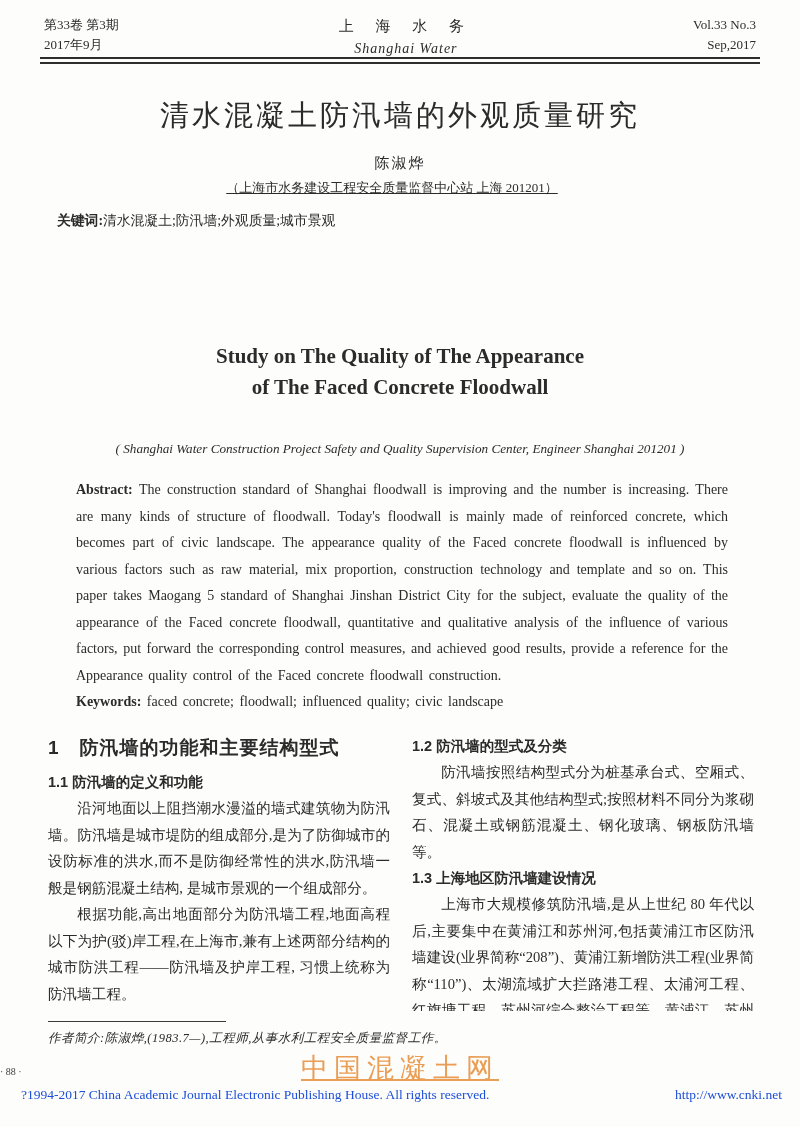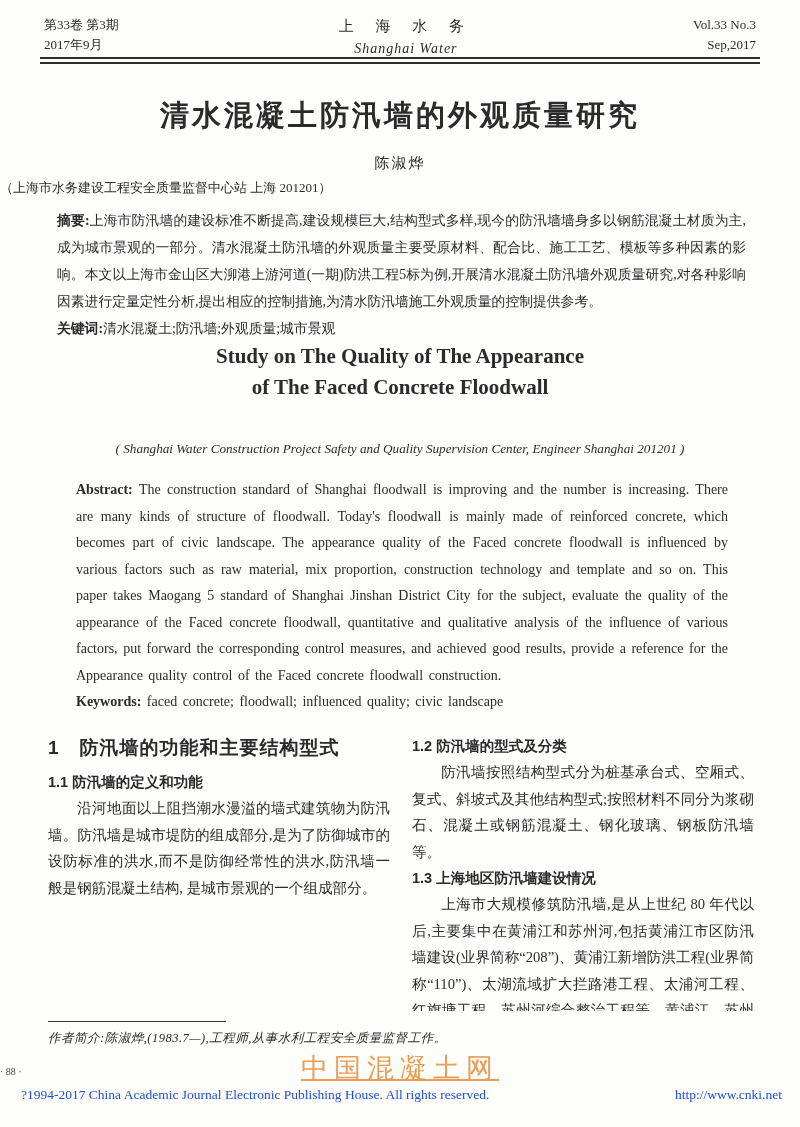--- a/index.html
+++ b/index.html
@@ -29,30 +29,30 @@
   .header-rule {
     position:absolute; top:57px; left:40px; right:40px;
     height:7px;
     border-top:2.5px solid #2e2e2e;
     border-bottom:2px solid #2e2e2e;
   }
 
   
   .title-zh {
     position:absolute; top:96px; left:0; right:0;
-    text-align:center; font-size:29px; font-weight:bold;
+    text-align:center; font-size:29px; font-weight:normal;
     letter-spacing:3px;
   }
   .author-zh {
     position:absolute; top:154px; left:0; right:0;
     text-align:center; font-size:15px; letter-spacing:2px;
   }
   .affil-zh {
     position:absolute; top:179px; left:0; right:16px;
-    font-size:13px;
+    text-align:center; font-size:13px;text-decoration:underline;
   }
 
   
   .abstract-zh {
     position:absolute; top:207px; left:57px; right:54px;
     font-size:13.8px; line-height:27px; text-align:justify;
   }
   .abstract-zh .lbl { font-weight:bold; }
 
   
@@ -145,40 +145,40 @@
       <div>Sep,2017</div>
     </div>
   </div>
   <div class="header-rule"></div>
 
   <h1 class="title-zh">清水混凝土防汛墙的外观质量研究</h1>
   <div class="author-zh">陈淑烨</div>
   <div class="affil-zh">（上海市水务建设工程安全质量监督中心站 上海 201201）</div>
 
   <div class="abstract-zh">
-    <div><span class="lbl">摘要:</span><span>上海市防汛墙的建设标准不断提高,建设规模巨大,结构型式多样,现今的防汛墙墙身多以钢筋混凝土材质为主,成为城市景观的一部分。清水混凝土防汛墙的外观质量主要受原材料、配合比、施工工艺、模板等多种因素的影响。本文以上海市金山区大泖港上游河道(一期)防洪工程5标为例,开展清水混凝土防汛墙外观质量研究,对各种影响因素进行定量定性分析,提出相应的控制措施,为清水防汛墙施工外观质量的控制提供参考。</span></div>
     <div><span class="lbl">关键词:</span><span>清水混凝土;防汛墙;外观质量;城市景观</span></div>
   </div>
 
   <div class="title-en">
     <div>Study on The Quality of The Appearance</div>
     <div>of The Faced Concrete Floodwall</div>
   </div>
   <div class="affil-en">( Shanghai Water Construction Project Safety and Quality Supervision Center, Engineer Shanghai  201201 )</div>
 
   <div class="abstract-en">
     <div><span class="lbl">Abstract:</span> <span>The construction standard of Shanghai floodwall is improving and the number is increasing. There are many kinds of structure of floodwall. Today's floodwall is mainly made of reinforced concrete, which becomes part of civic landscape. The appearance quality of the Faced concrete floodwall is influenced by various factors such as raw material, mix proportion, construction technology and template and so on. This paper takes Maogang 5 standard of Shanghai Jinshan District City for the subject, evaluate the quality of the appearance of the Faced concrete floodwall, quantitative and qualitative analysis of the influence of various factors, put forward the corresponding control measures, and achieved good results, provide a reference for the Appearance quality control of the Faced concrete floodwall construction.</span></div>
     <div><span class="lbl">Keywords:</span> <span>faced concrete; floodwall; influenced quality; civic landscape</span></div>
   </div>
 
   <div class="body-columns">
     <div class="col">
       <div class="sec-h1">1　防汛墙的功能和主要结构型式</div>
       <div class="sec-h2">1.1 防汛墙的定义和功能</div>
       <p>沿河地面以上阻挡潮水漫溢的墙式建筑物为防汛墙。防汛墙是城市堤防的组成部分,是为了防御城市的设防标准的洪水,而不是防御经常性的洪水,防汛墙一般是钢筋混凝土结构, 是城市景观的一个组成部分。</p>
+      <p>根据功能,高出地面部分为防汛墙工程,地面高程以下为护(驳)岸工程,在上海市,兼有上述两部分结构的城市防洪工程——防汛墙及护岸工程, 习惯上统称为防汛墙工程。</p>
     </div>
     <div class="col">
       <div class="sec-h2">1.2 防汛墙的型式及分类</div>
       <p>防汛墙按照结构型式分为桩基承台式、空厢式、复式、斜坡式及其他结构型式;按照材料不同分为浆砌石、混凝土或钢筋混凝土、钢化玻璃、钢板防汛墙等。</p>
       <div class="sec-h2">1.3 上海地区防汛墙建设情况</div>
       <p>上海市大规模修筑防汛墙,是从上世纪 80 年代以后,主要集中在黄浦江和苏州河,包括黄浦江市区防汛墙建设(业界简称“208”)、黄浦江新增防洪工程(业界简称“110”)、太湖流域扩大拦路港工程、太浦河工程、红旗塘工程、苏州河综合整治工程等。黄浦江、苏州河原有防汛墙结构破损、部分岸段未达标,</p>
     </div>
   </div>
 
   <div class="footnote-rule"></div>

